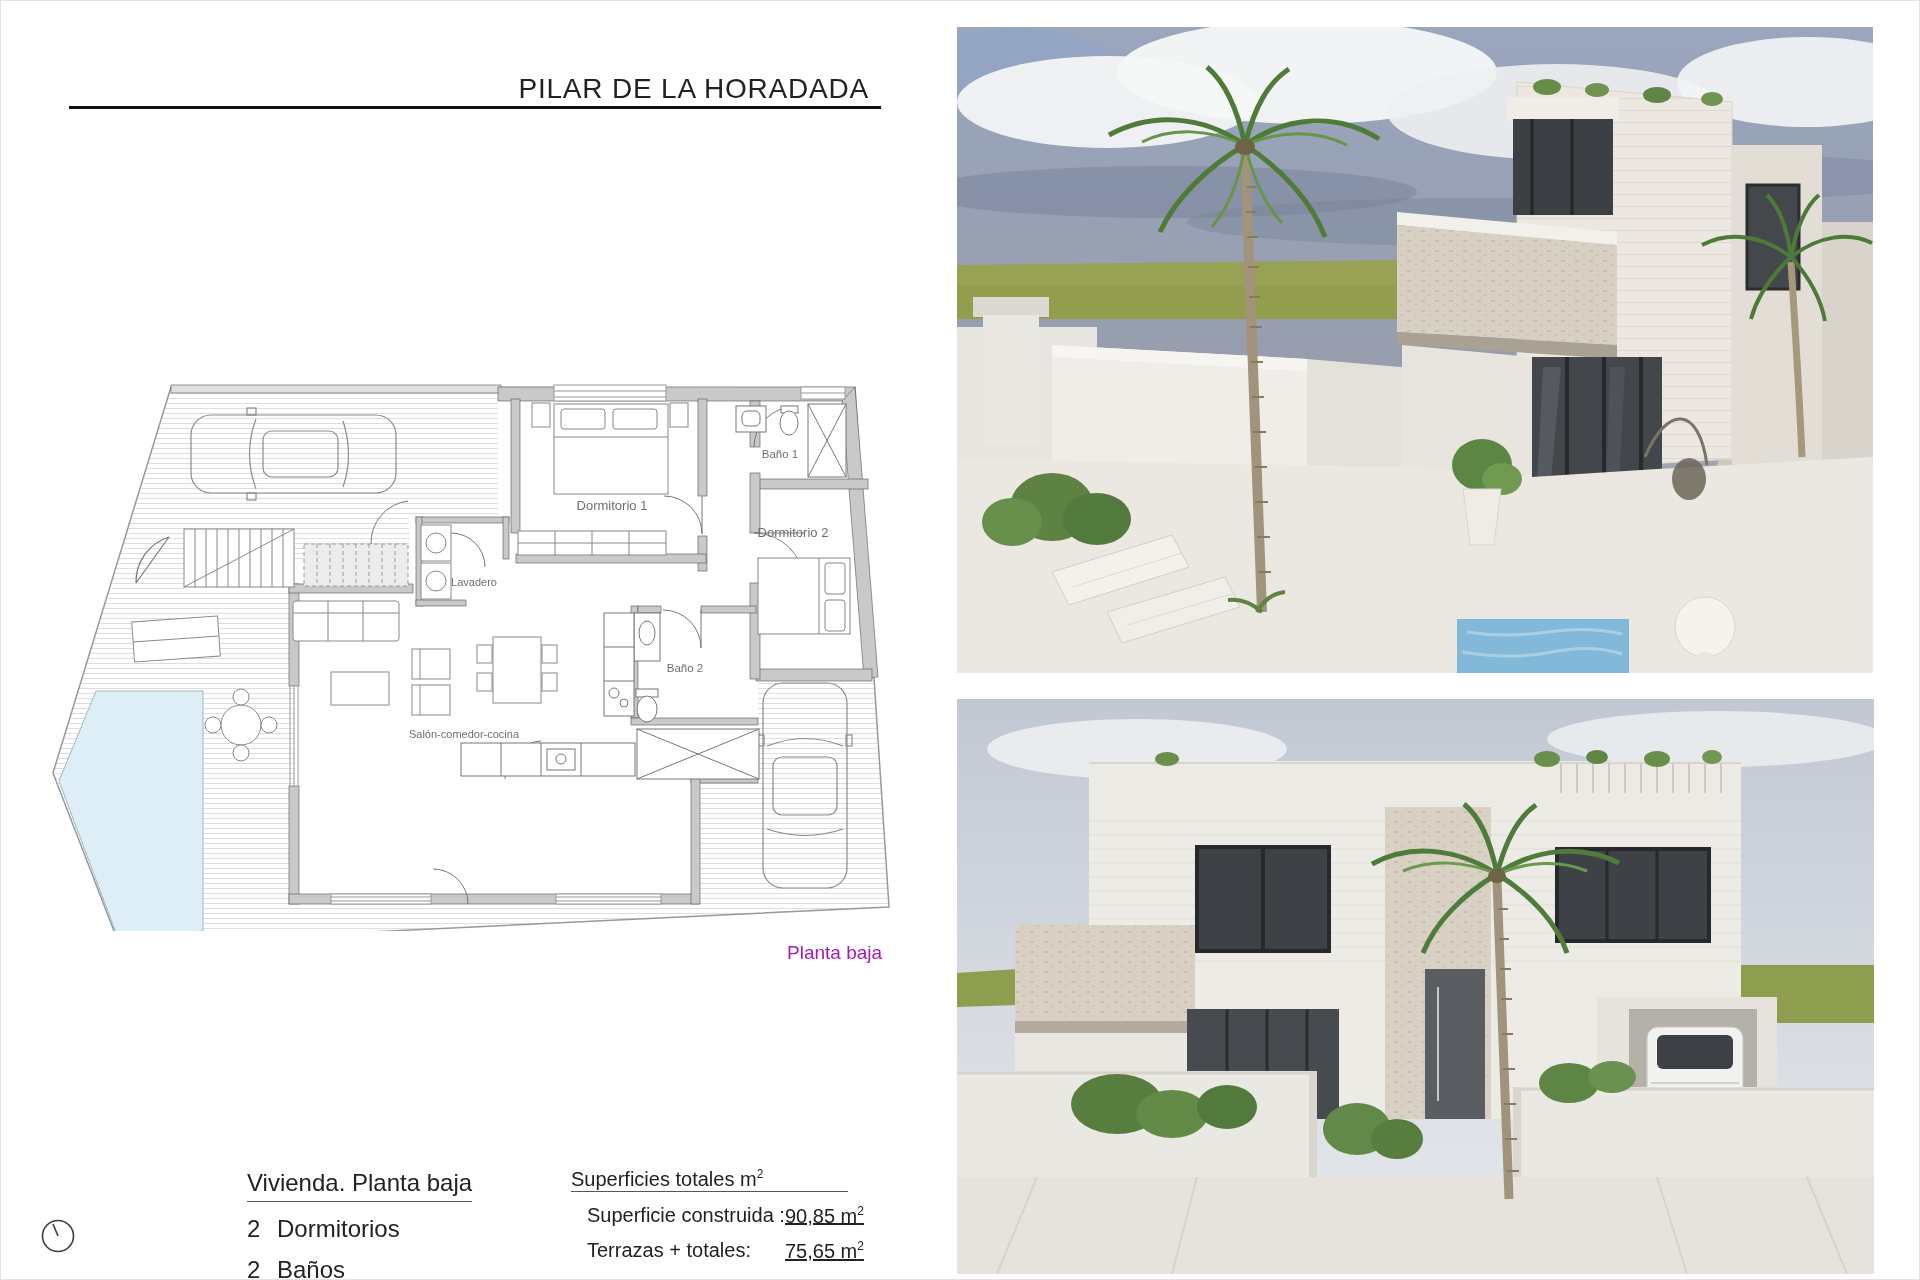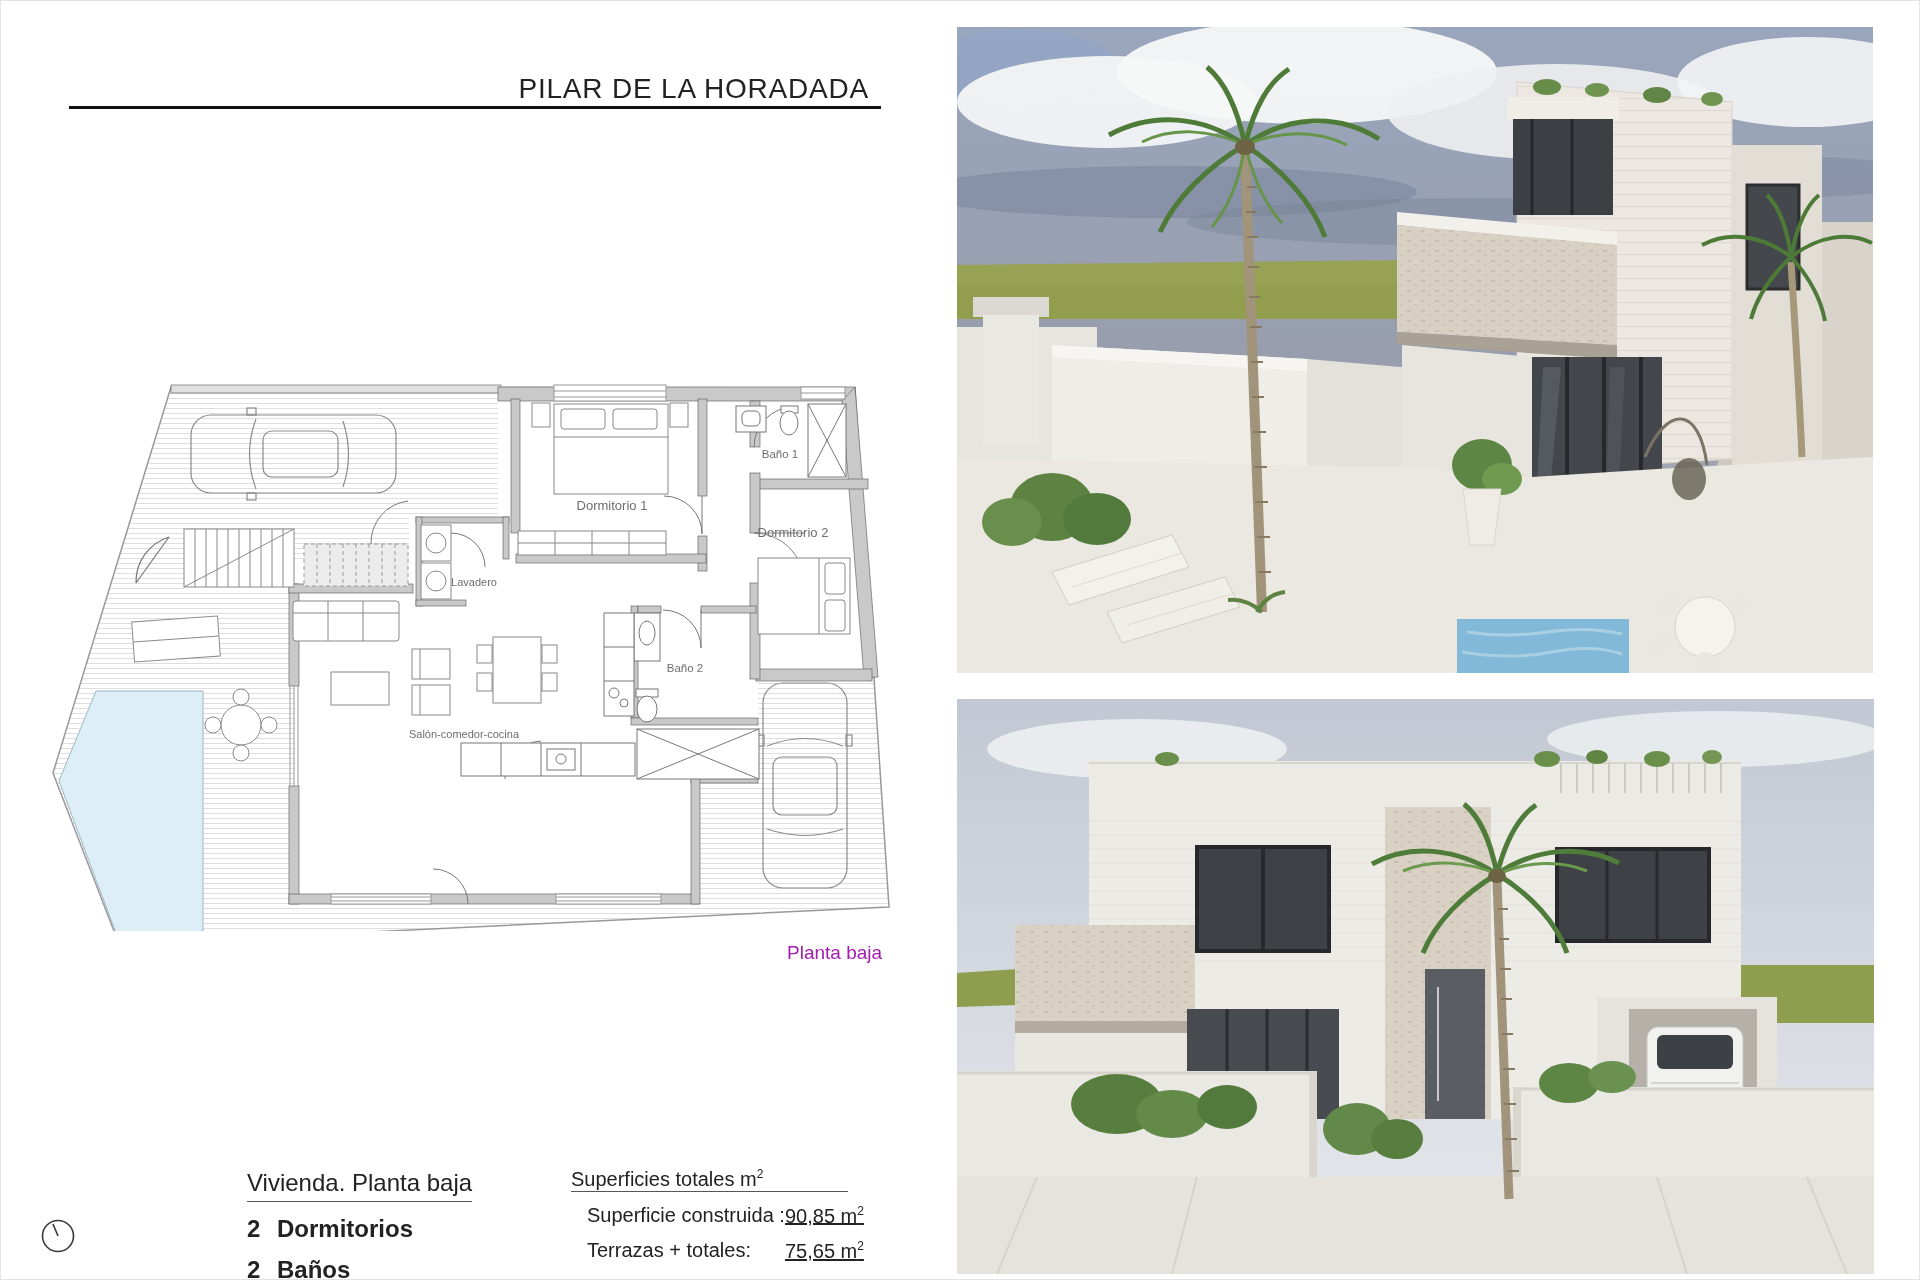--- a/index.html
+++ b/index.html
@@ -14,21 +14,21 @@
   .plan-wrap{position:absolute;left:40px;top:300px;width:860px;height:630px;}
   .plan-caption{position:absolute;left:786px;top:941px;font-size:19px;color:#a21caf;}
   
   .render1{position:absolute;left:956px;top:26px;width:916px;height:646px;}
   .render2{position:absolute;left:956px;top:698px;width:917px;height:575px;}
   
   .north{position:absolute;left:38px;top:1216px;width:40px;height:40px;}
   .summary{position:absolute;left:246px;top:1168px;font-size:24px;color:#222;}
   .summary .head{display:inline-block;padding-bottom:4px;border-bottom:1px solid #555;
                  min-width:186px;}
-  .summary .row{margin-top:13px;font-weight:bold;}
+  .summary .row{margin-top:13px;}
   .summary .cnt{display:inline-block;width:30px;}
   .surfaces{position:absolute;left:570px;top:1166px;font-size:20px;color:#222;}
   .surfaces .head{display:inline-block;border-bottom:1px solid #555;
                   min-width:277px;}
   .surfaces .row{margin-top:12px;display:flex;margin-left:16px;}
   .surfaces .lbl{display:inline-block;min-width:198px;}
   .surfaces .val{display:inline-block;text-decoration:underline;}
   sup{font-size:12px;}
   svg text{font-family:"Liberation Sans", sans-serif;}
 </style>

